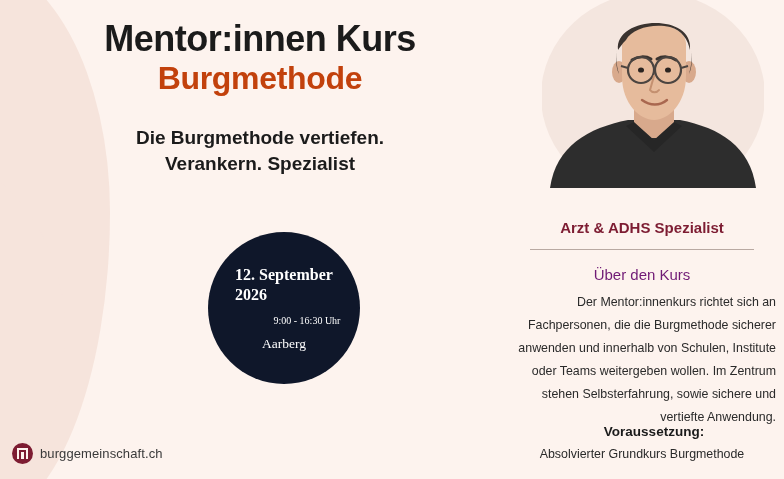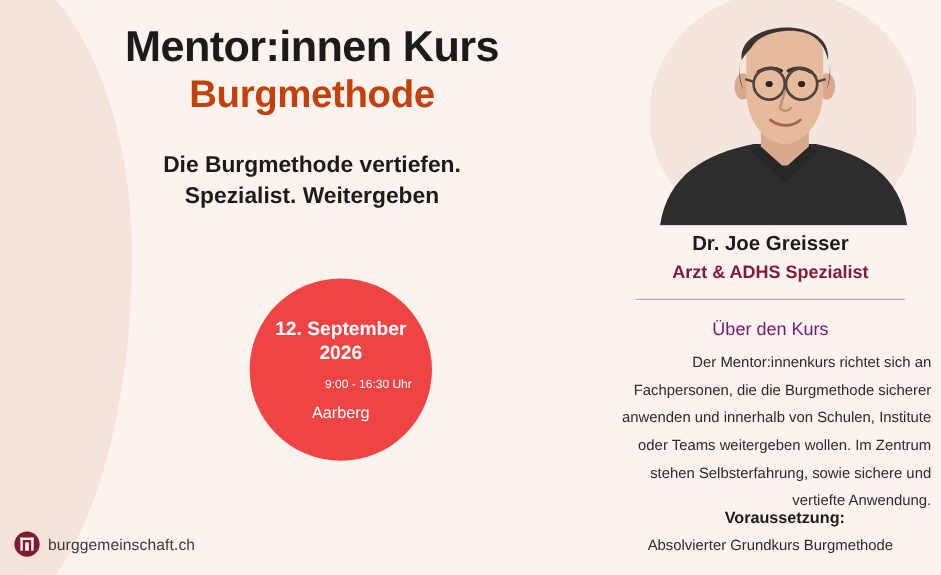--- a/index.html
+++ b/index.html
@@ -86,27 +86,27 @@
   }
 
   
   .date-circle {
     position: absolute;
     left: 208px;
     top: 232px;
     width: 152px;
     height: 152px;
     border-radius: 50%;
-    background: #ef4444;
+    background: #0f172a;
     color: #ffffff;
     display: flex;
     flex-direction: column;
     align-items: center;
     justify-content: center;
-    text-align: center;
+    font-family: Liberation Serif, serif;
   }
   .date-circle .d-date {
     font-size: 16px;
     font-weight: bold;
     line-height: 1.25;
     margin-bottom: 10px;
   }
   .date-circle .d-time {
     font-size: 10px;
     font-weight: normal;
@@ -257,21 +257,21 @@
 <div class="poster">
 
   <div class="blob"></div>
   <div class="blob2"></div>
 
   <div class="left">
 
     <div class="title-line1">Mentor:innen Kurs</div>
     <div class="title-line2">Burgmethode</div>
     <div class="subtitle" style="white-space: pre-line;">Die Burgmethode vertiefen.
-Spezialist. Weitergeben</div>
+Verankern. Spezialist</div>
 
     <div class="date-circle">
       <div class="d-date" style="white-space: pre-line;">12. September
 2026</div>
       <div class="d-time">9:00 - 16:30 Uhr</div>
       <div class="d-place">Aarberg</div>
     </div>
   </div>
 
   <div class="footer-logo">
@@ -321,21 +321,20 @@
 
           <path d="M112 76 L108 90 C110 93 115 93 117 90" stroke="#c49070" stroke-width="2" fill="none" stroke-linecap="round"></path>
 
           <path d="M100 100 C108 106 118 106 125 100" stroke="#a9674f" stroke-width="2.4" fill="none" stroke-linecap="round"></path>
 
           <path d="M92 122 L112 140 L132 122 L140 126 L112 152 L84 126 Z" fill="#262626"></path>
         </g>
       </svg>
     </div>
 
-    <div class="person-name">Dr. Joe Greisser</div>
     <div class="person-role">Arzt &amp; ADHS Spezialist</div>
     <div class="divider"></div>
     <div class="about-title">Über den Kurs</div>
     <div class="about-body">Der Mentor:innenkurs richtet sich an Fachpersonen, die die Burgmethode sicherer anwenden und innerhalb von Schulen, Institute oder Teams weitergeben wollen. Im Zentrum stehen Selbsterfahrung, sowie sichere und vertiefte Anwendung.</div>
     <div class="req-title">Voraussetzung:</div>
     <div class="req-body">Absolvierter Grundkurs Burgmethode</div>
   </div>
 </div>
 
 </body></html>

